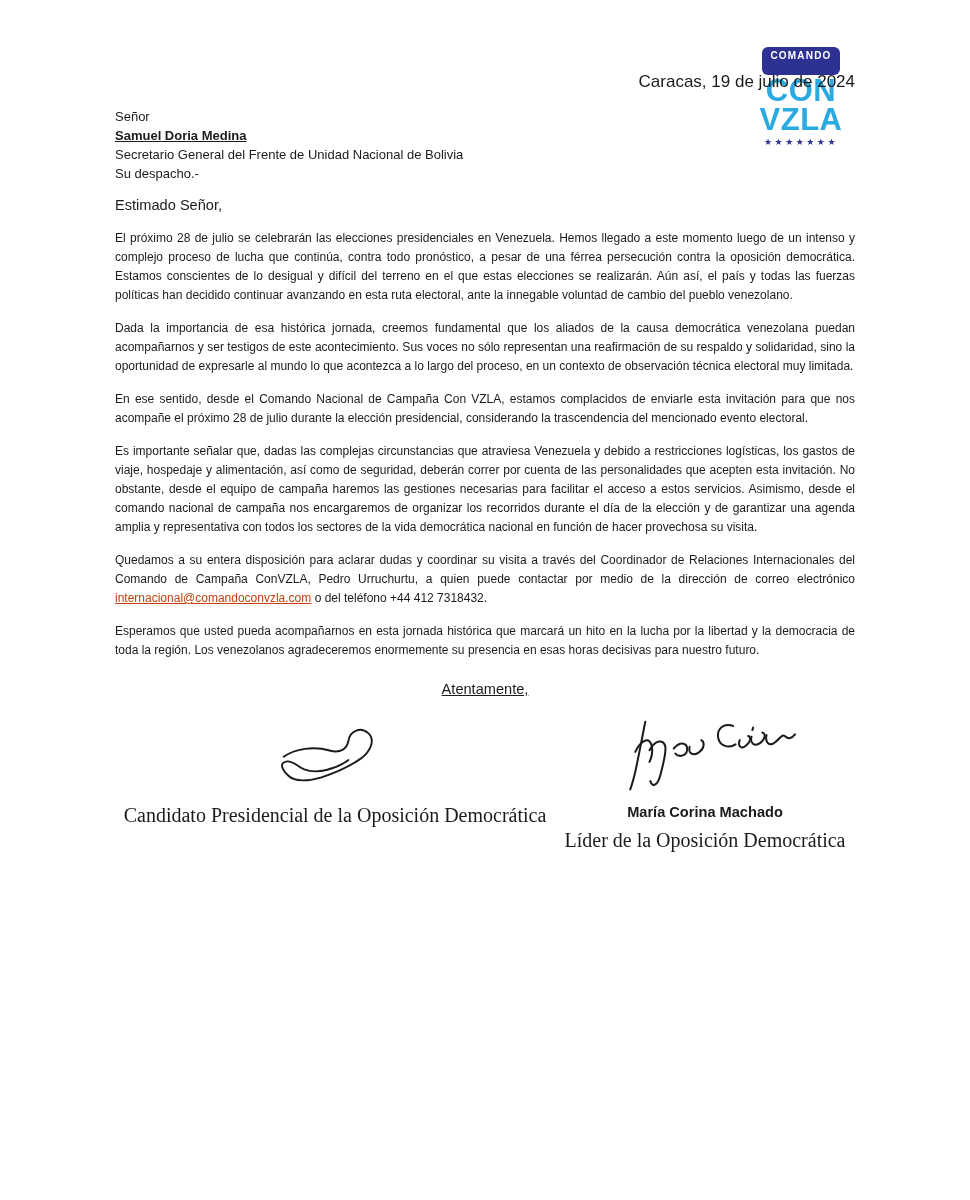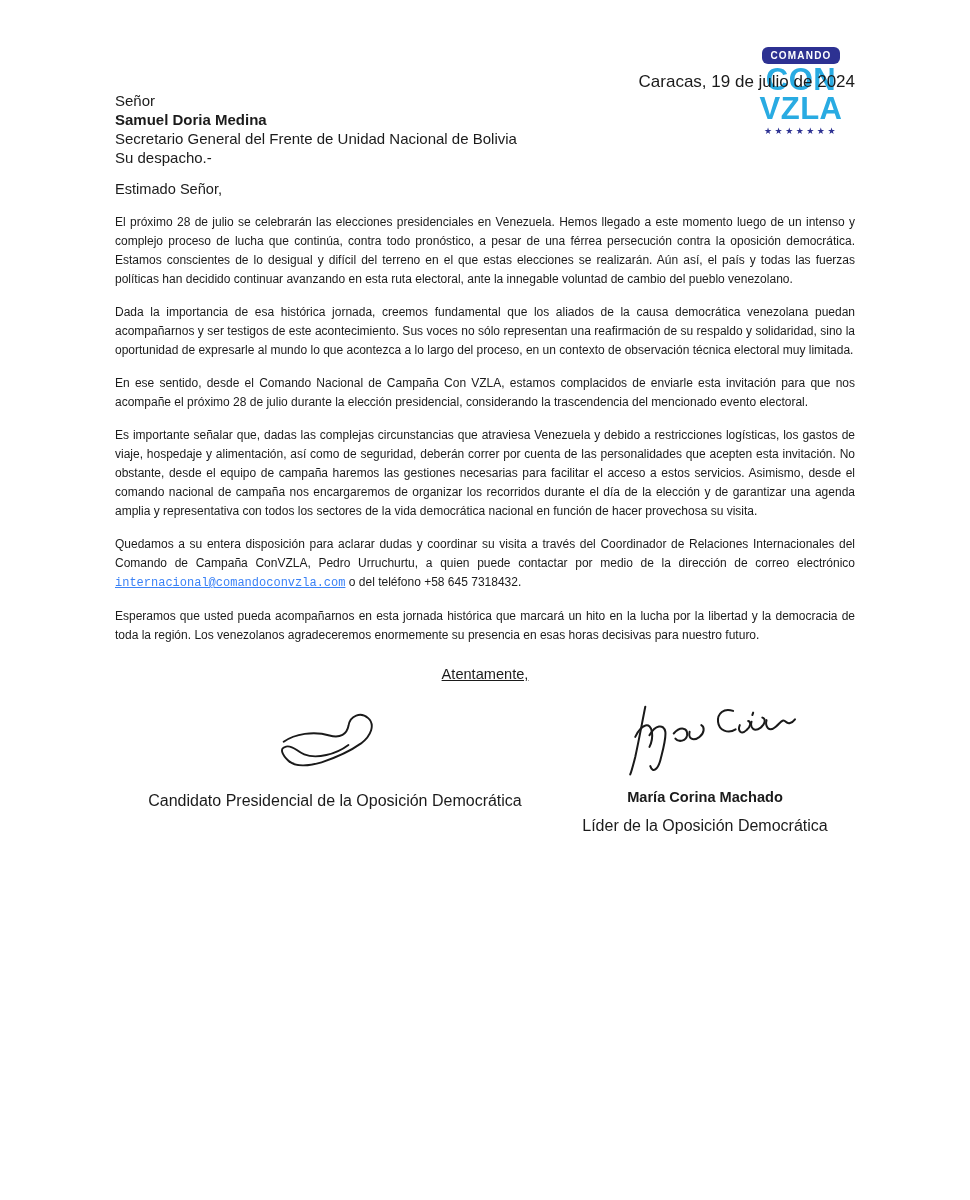--- a/index.html
+++ b/index.html
@@ -11,48 +11,48 @@
     position:relative;
     -webkit-font-smoothing:antialiased;
   }
   .sheet { position:relative; width:970px; height:1200px; background:#ffffff; overflow:hidden; }
 
   
   .logo { position:absolute; top:46px; left:753px; width:96px; text-align:center; line-height:1; }
   .logo-badge {
     display:inline-block; background:#2D3192; color:#ffffff;
     font-size:10px; font-weight:700; letter-spacing:1.2px;
-    padding:4px 8px 3px; border-radius:6px; margin-bottom:2px;
+    padding:4px 8px 14px; border-radius:6px; margin-bottom:2px;
   }
   .logo-word { font-weight:900; color:#29ABE2; font-size:31px; letter-spacing:0.5px; line-height:0.93; }
   .logo-stars { color:#2D3192; font-size:9px; letter-spacing:2.5px; margin-top:3px; white-space:nowrap; }
 
   
   .content { position:absolute; left:115px; top:0; width:740px; }
   .date { padding-top:72px; text-align:right; font-size:17px; line-height:19px; }
-  .recipient { font-size:15px; line-height:19px; }
-  .recipient .bold { font-weight:700; }
+  .recipient { margin-top:16px; font-size:13px; line-height:19px; }
+  .recipient .bold { font-weight:700;text-decoration:underline; }
   .greeting { margin-top:13px; font-size:14.6px; line-height:19px; }
   p.body {
     margin-top:14px; font-size:12px; line-height:19px;
     text-align:justify;
   }
   p.body strong { font-weight:400; }
-  a.email-link { color:#3b82f6; text-decoration:underline; cursor:pointer;font-family:Liberation Mono, monospace; }
+  a.email-link { color:#c2410c; text-decoration:underline; cursor:pointer; }
   .closing { margin-top:20px; text-align:center; font-size:14.6px; line-height:19px;text-decoration:underline; }
 
   
   .sig-row { margin-top:6px; display:flex; }
   .sig-col { text-align:center; }
   .sig-col.left  { width:440px; }
   .sig-col.right { width:300px; }
   .sig-img { height:92px; display:flex; align-items:flex-end; justify-content:center; }
   .sig-img svg { display:block; }
   .sig-name  { margin-top:6px; font-size:14.6px; font-weight:700; line-height:19px; }
-  .sig-title { margin-top:9px; font-size:16px; line-height:19px; }
+  .sig-title { margin-top:9px; font-size:20px; line-height:19px;font-family:Liberation Serif, serif; }
 </style>
 </head>
 <body>
 
 <div class="sheet">
 
   <div class="logo">
     <div class="logo-badge">COMANDO</div>
     <div class="logo-word">CON</div>
     <div class="logo-word">VZLA</div>
@@ -73,21 +73,21 @@
     <div class="greeting">Estimado Señor,</div>
 
     <p class="body">El próximo 28 de julio se celebrarán las elecciones presidenciales en Venezuela. Hemos llegado a este momento luego de un intenso y complejo proceso de lucha que continúa, contra todo pronóstico, a pesar de una férrea persecución contra la oposición democrática. Estamos conscientes de lo desigual y difícil del terreno en el que estas elecciones se realizarán. Aún así, el país y todas las fuerzas políticas han decidido continuar avanzando en esta ruta electoral, ante la innegable voluntad de cambio del pueblo venezolano.</p>
 
     <p class="body">Dada la importancia de esa histórica jornada, creemos fundamental que los aliados de la causa democrática venezolana puedan acompañarnos y ser testigos de este acontecimiento. Sus voces no sólo representan una reafirmación de su respaldo y solidaridad, sino la oportunidad de expresarle al mundo lo que acontezca a lo largo del proceso, en un contexto de observación técnica electoral muy limitada.</p>
 
     <p class="body"><span>En ese sentido, desde el </span><strong>Comando Nacional de Campaña Con VZLA</strong><span>, estamos complacidos de enviarle esta invitación para que nos acompañe el próximo 28 de julio durante la elección presidencial, considerando la trascendencia del mencionado evento electoral.</span></p>
 
     <p class="body">Es importante señalar que, dadas las complejas circunstancias que atraviesa Venezuela y debido a restricciones logísticas, los gastos de viaje, hospedaje y alimentación, así como de seguridad, deberán correr por cuenta de las personalidades que acepten esta invitación. No obstante, desde el equipo de campaña haremos las gestiones necesarias para facilitar el acceso a estos servicios. Asimismo, desde el comando nacional de campaña nos encargaremos de organizar los recorridos durante el día de la elección y de garantizar una agenda amplia y representativa con todos los sectores de la vida democrática nacional en función de hacer provechosa su visita.</p>
 
-    <p class="body"><span>Quedamos a su entera disposición para aclarar dudas y coordinar su visita a través del Coordinador de Relaciones Internacionales del Comando de Campaña ConVZLA, Pedro Urruchurtu, a quien puede contactar por medio de la dirección de correo electrónico </span><a href="#" class="email-link">internacional@comandoconvzla.com</a><span> o del teléfono +58 645 7318432.</span></p>
+    <p class="body"><span>Quedamos a su entera disposición para aclarar dudas y coordinar su visita a través del Coordinador de Relaciones Internacionales del Comando de Campaña ConVZLA, Pedro Urruchurtu, a quien puede contactar por medio de la dirección de correo electrónico </span><a href="#" class="email-link">internacional@comandoconvzla.com</a><span> o del teléfono +44 412 7318432.</span></p>
 
     <p class="body">Esperamos que usted pueda acompañarnos en esta jornada histórica que marcará un hito en la lucha por la libertad y la democracia de toda la región. Los venezolanos agradeceremos enormemente su presencia en esas horas decisivas para nuestro futuro.</p>
 
     <div class="closing">Atentamente,</div>
 
     <div class="sig-row">
 
       <div class="sig-col left">
         <div class="sig-img">
           <svg width="150" height="78" viewBox="0 0 190 95" fill="none" xmlns="http://www.w3.org/2000/svg">

